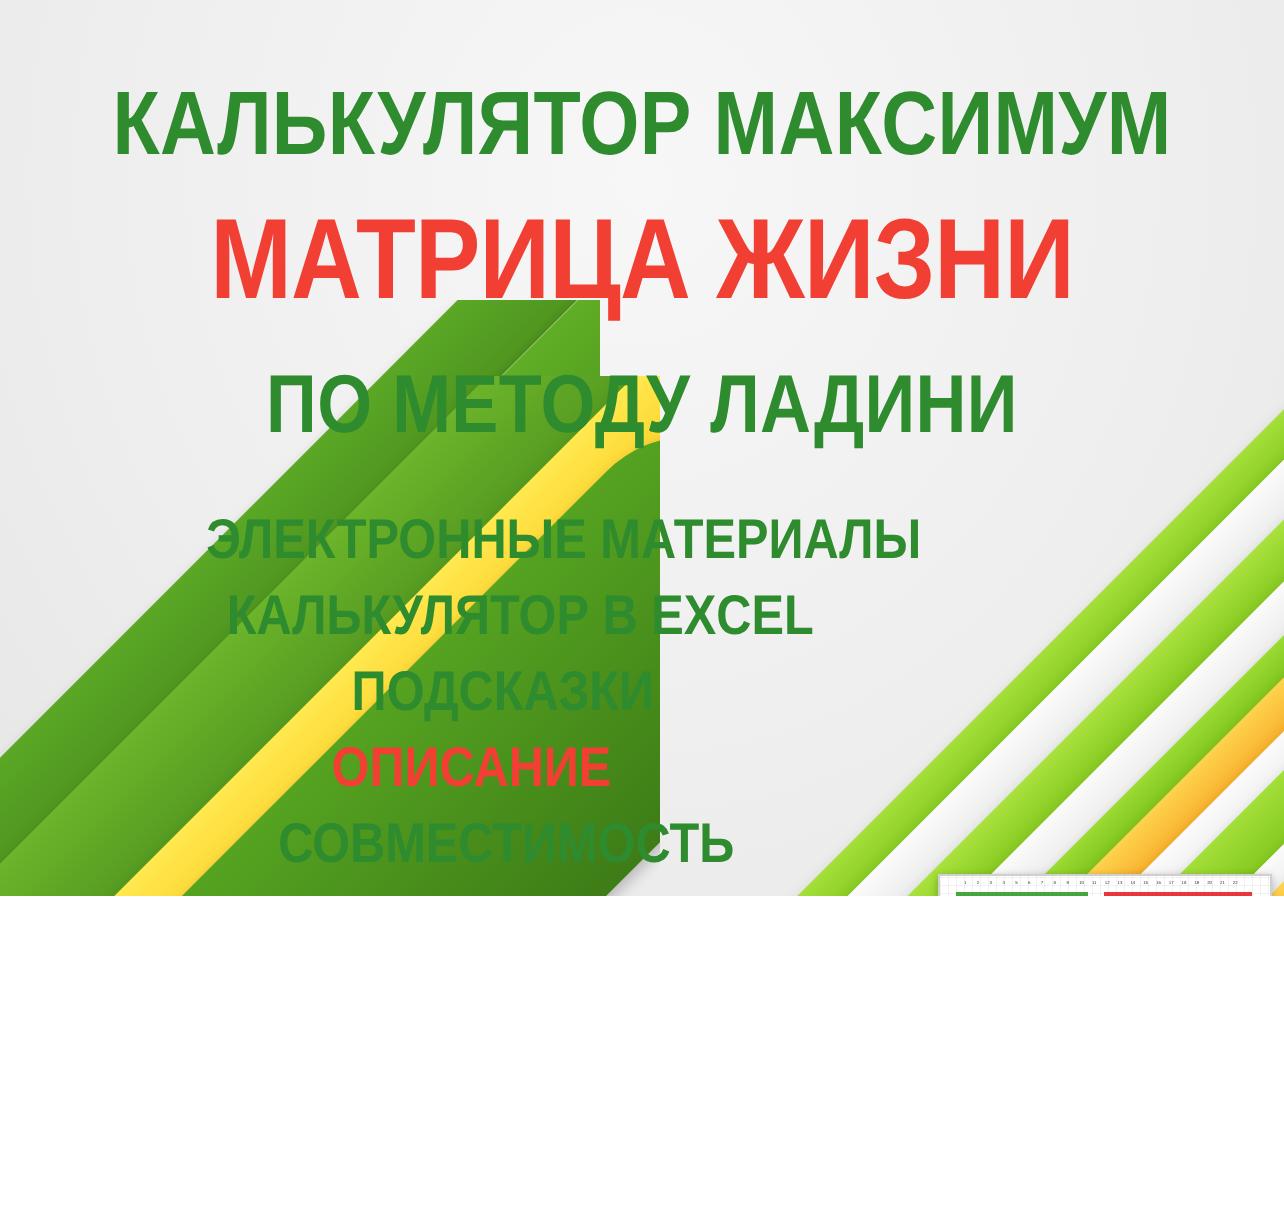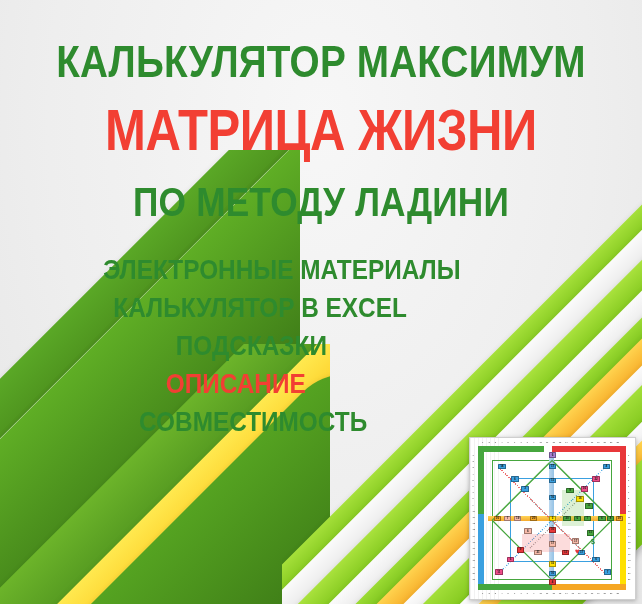--- a/index.html
+++ b/index.html
@@ -1,21 +1,21 @@
 <!DOCTYPE html>
 <html><head>
 <meta charset="utf-8">
 <style>
   * { margin:0; padding:0; box-sizing:border-box; }
   html,body { width:642px; height:604px; overflow:hidden; background:#ffffff; }
   body { font-family:"Liberation Sans", sans-serif; }
 
   #banner {
     position:relative;
-    width:642px; height:604px;
+    width:642px; height:448px;
     overflow:hidden;
     background:
       radial-gradient(ellipse at 50% 20%, #f7f7f7 0%, #eeeeee 60%, #e6e6e6 100%);
   }
 
   #bl-wrap, #br-wrap, #left-wrap, #right-wrap {
     position:absolute;
     overflow:hidden;
   }
 

